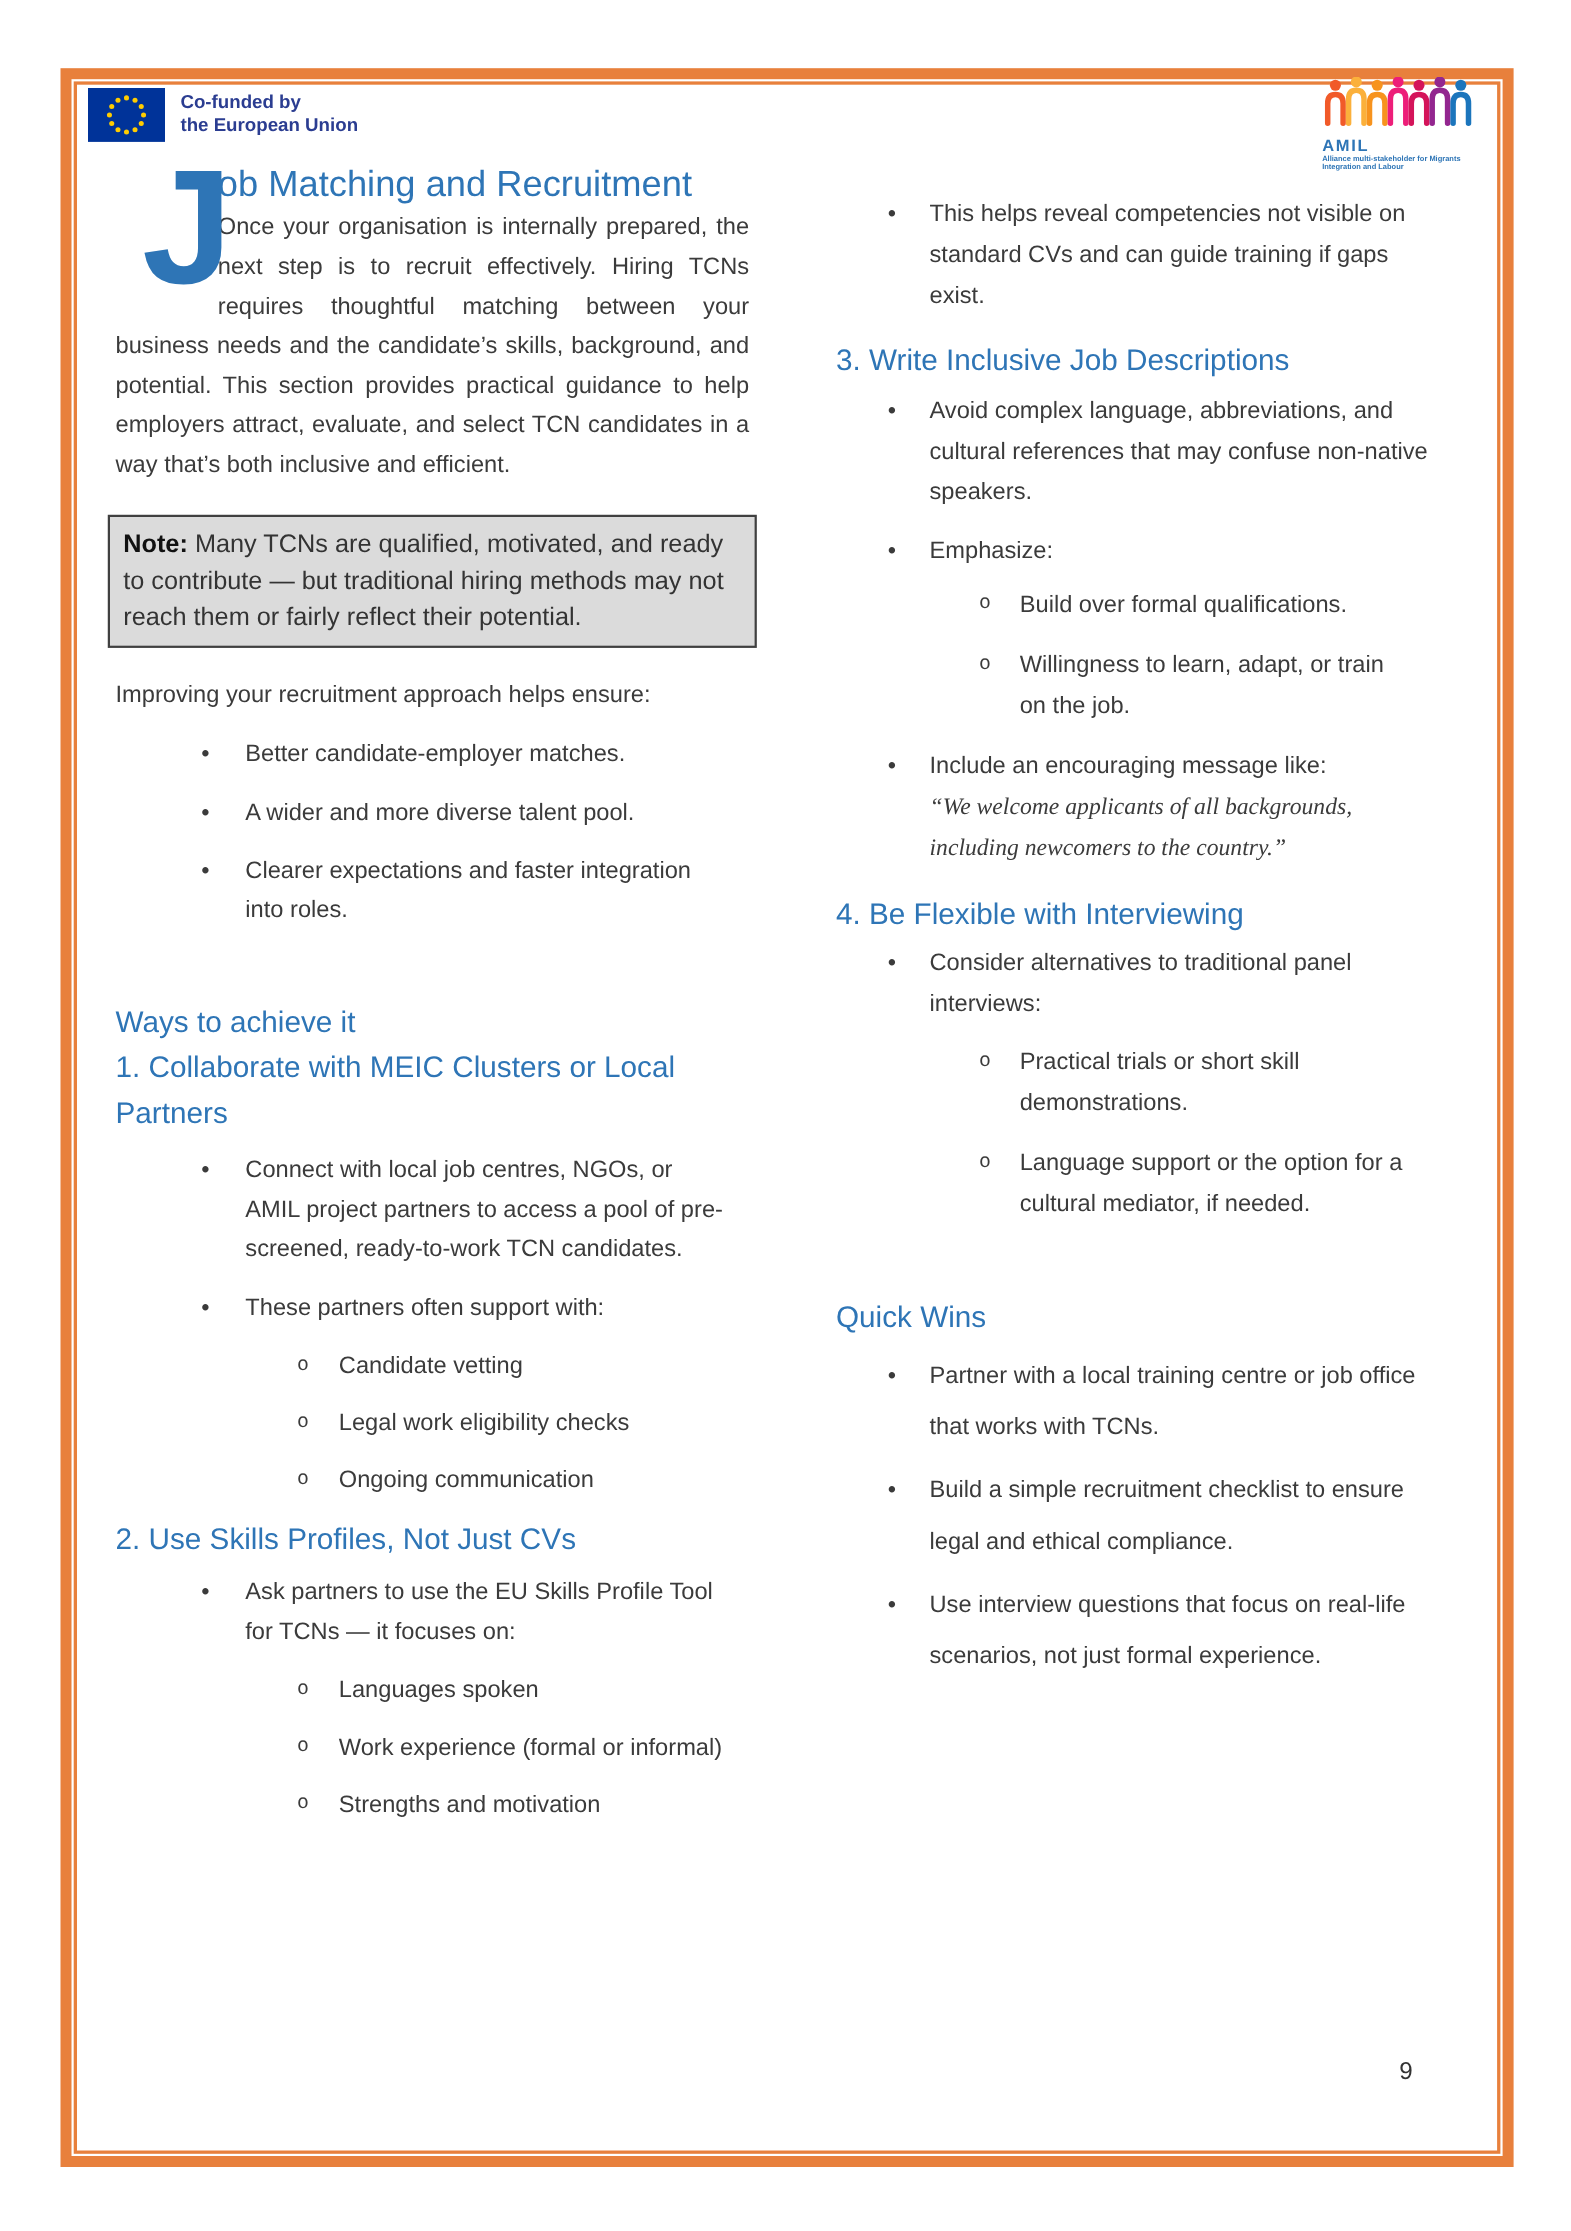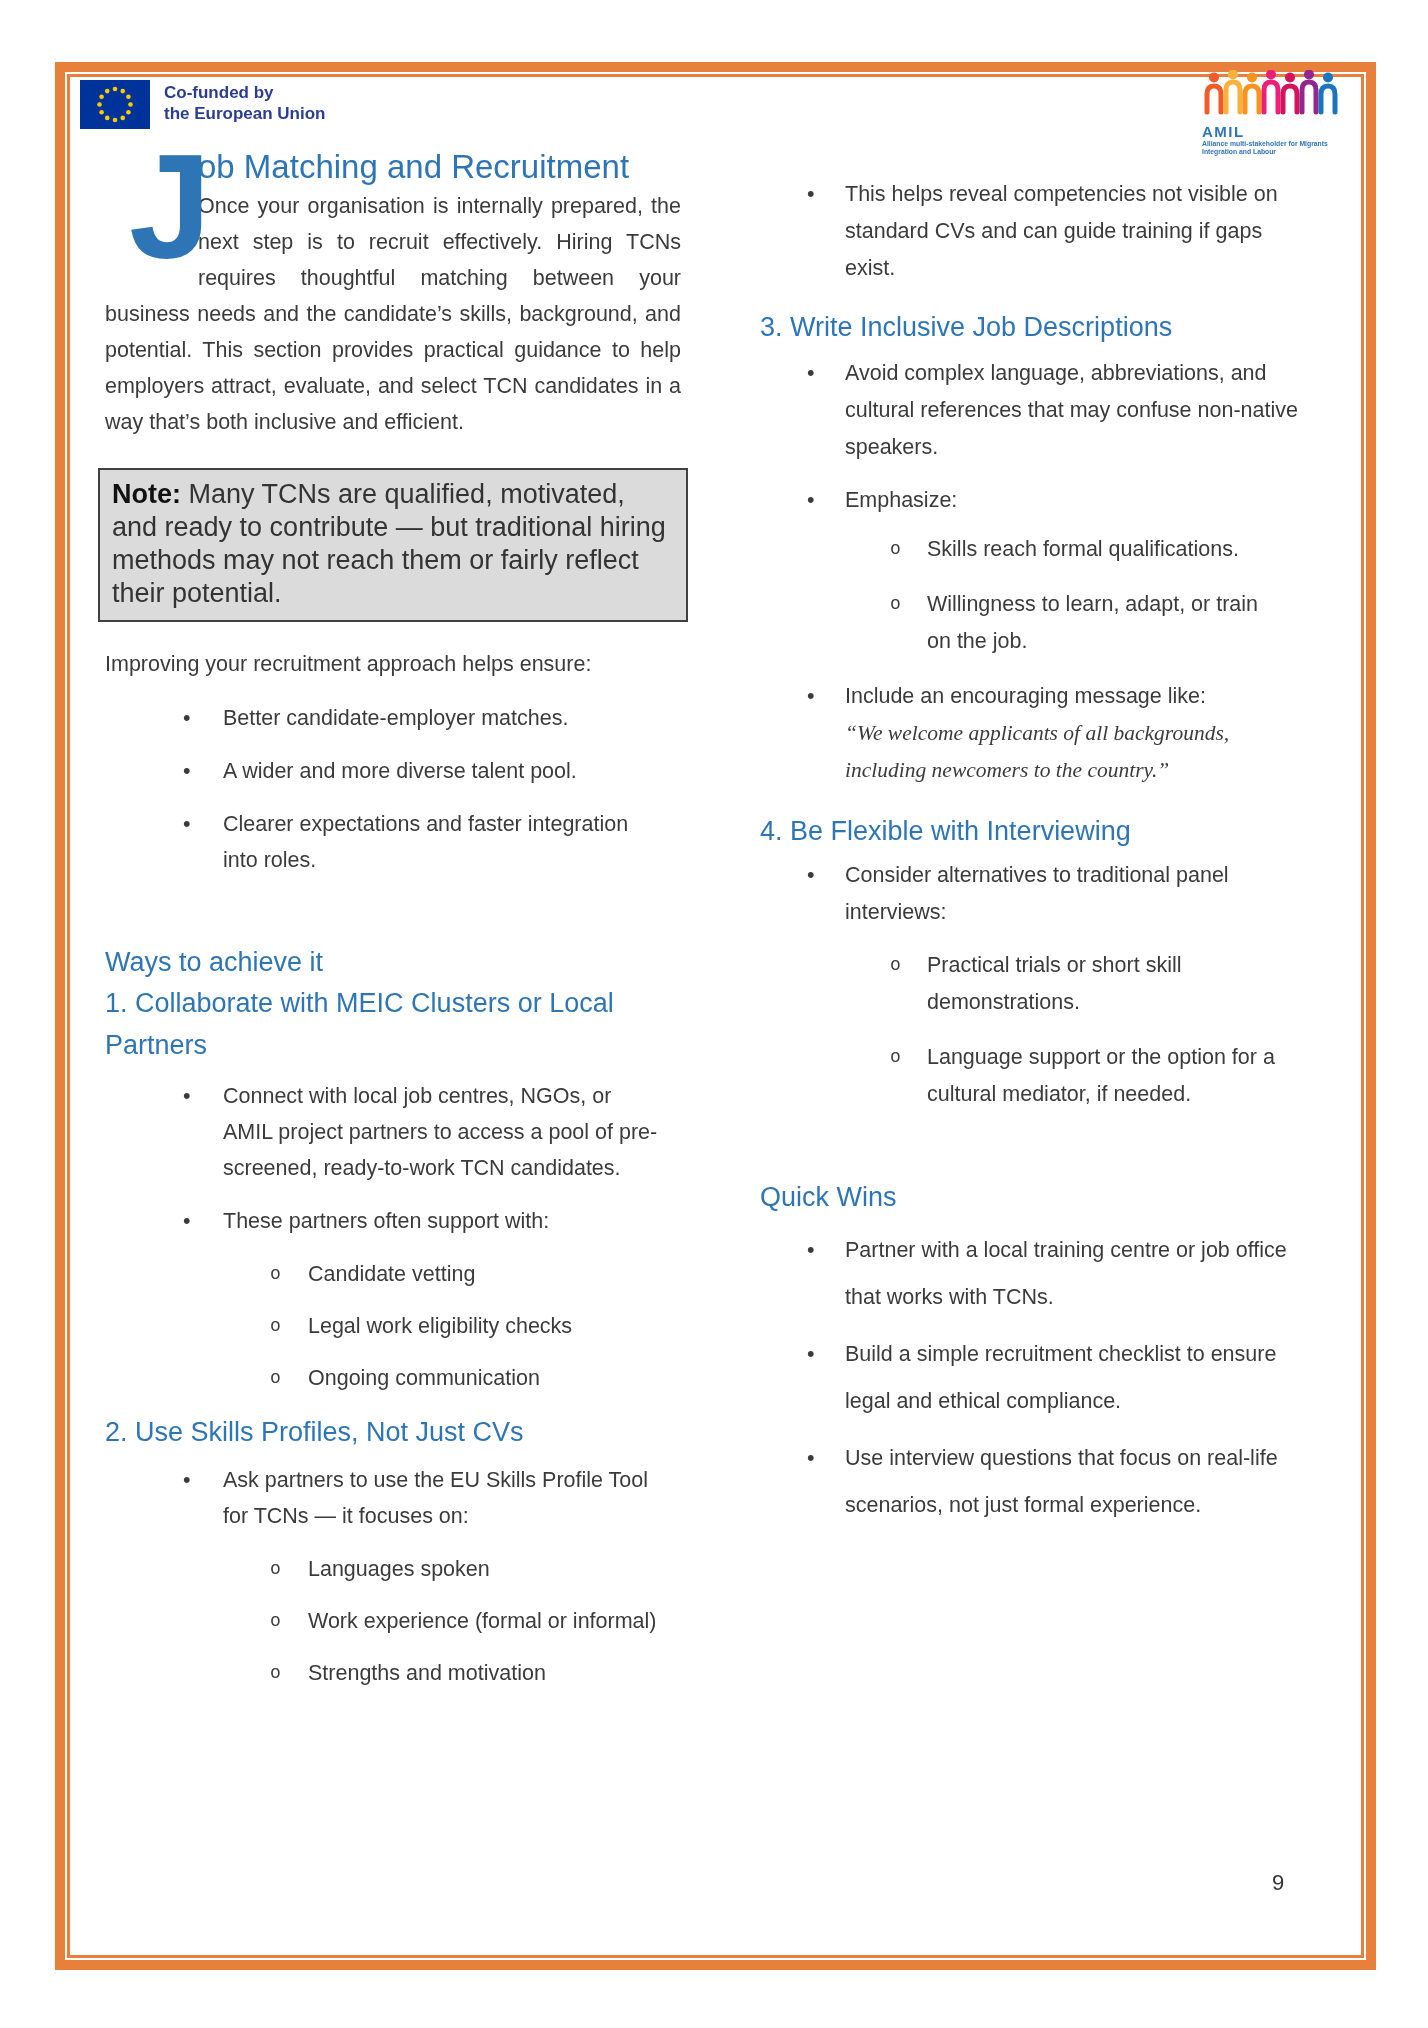--- a/index.html
+++ b/index.html
@@ -24,21 +24,21 @@
 
   .h-title{font-size:33px;line-height:42px;color:#2E75B6;font-weight:normal;margin:0;}
   .h-blue{color:#2E75B6;font-size:27px;line-height:40px;font-weight:normal;margin:0;}
 
   .dropcap{float:left;width:93px;height:150px;position:relative;}
   .dropcap span{position:absolute;top:-14px;left:24px;font-size:148px;line-height:150px;
                 color:#2E75B6;font-weight:bold;}
   .intro{margin:0;text-align:justify;}
 
   .note{margin:28px 0 0 -7px;width:590px;box-sizing:border-box;border:2px solid #404040;
-        background:#DBDBDB;padding:8px 12px 10px 12px;font-size:27px;line-height:33px;color:#333;}
+        background:#DBDBDB;padding:8px 12px 10px 12px;font-size:23px;line-height:33px;color:#333;}
   .note b{color:#111;}
 
   .lead{margin:24px 0 0 0;}
 
   ul{list-style:none;margin:0;padding:0;}
   li{position:relative;}
   li::before{position:absolute;top:0;}
 
   
   .blist{margin-top:18px;width:558px;}
@@ -194,21 +194,21 @@
     <ul class="blist-r">
       <li>This helps reveal competencies not visible on standard CVs and can guide training if gaps exist.</li>
     </ul>
 
     <h2 class="h-blue" style="margin-top:20px;">3. Write Inclusive Job Descriptions</h2>
     <ul class="blist-r" style="margin-top:8px;">
       <li>Avoid complex language, abbreviations, and cultural references that may confuse non-native speakers.</li>
       <li style="margin-bottom:12px;">Emphasize:</li>
     </ul>
     <ul class="slist-r">
-      <li>Skills reach formal qualifications.</li>
+      <li>Build over formal qualifications.</li>
       <li>Willingness to learn, adapt, or train on the job.</li>
     </ul>
     <ul class="blist-r" style="margin-top:4px;">
       <li><span>Include an encouraging message like:</span><br><span class="quote">“We welcome applicants of all backgrounds, including newcomers to the country.”</span></li>
     </ul>
 
     <h2 class="h-blue" style="margin-top:22px;">4. Be Flexible with Interviewing</h2>
     <ul class="blist-r" style="margin-top:6px;">
       <li>Consider alternatives to traditional panel interviews:</li>
     </ul>

